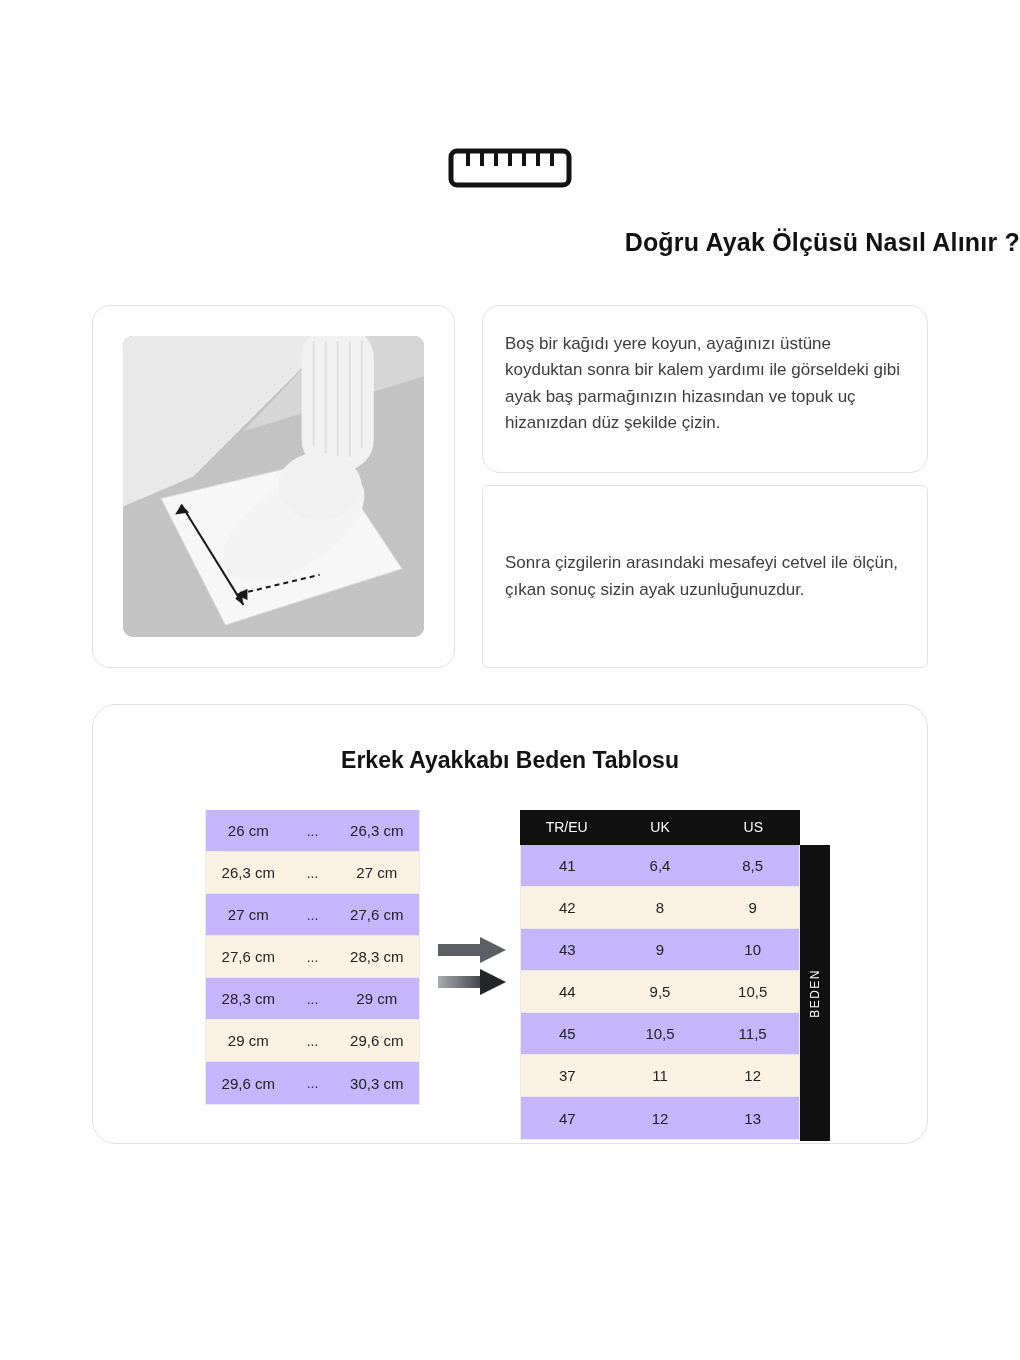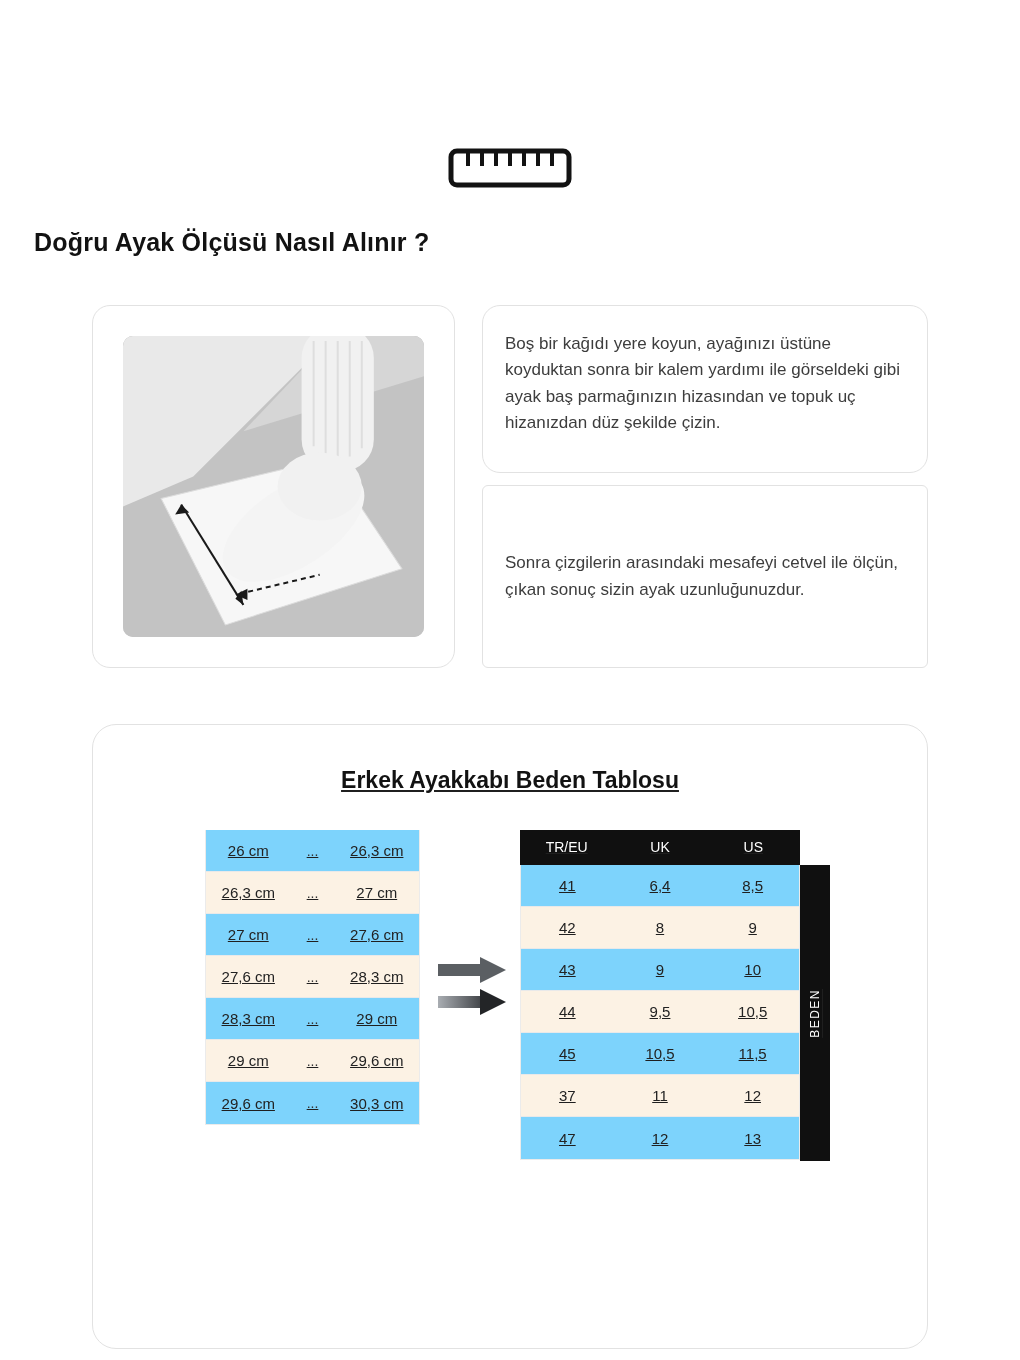--- a/index.html
+++ b/index.html
@@ -13,21 +13,21 @@
   }
   .page { position: relative; width: 1020px; padding-top: 148px; }
 
   
   .ruler-wrap { display:flex; justify-content:center; }
   .ruler-wrap svg { display:block; }
 
   
   .page-title {
     margin-top: 40px;
-    text-align: left;
+    text-align: right;
     font-size: 25px;
     font-weight: bold;
     color: #121212;
     letter-spacing: .2px;
     padding-left: 34px;
   }
 
   
   .guide-row {
     margin-top: 48px;
@@ -60,26 +60,25 @@
   .text-card-1 { height: 168px; }
   .text-card-2 { height: 183px; display:flex; align-items:center;border-radius:6px; }
   .text-card p {
     font-size: 17px;
     line-height: 1.55;
     color: #3d3d3d;
   }
 
   
   .chart-card {
-    margin: 56px 92px 40px;
+    margin: 36px 92px 40px;
     border: 1px solid #e2e2e2;
     border-radius: 24px;
     background: #fff;
-    height: 625px;
-    text-decoration: underline;
+    height: 440px;
   }
   .chart-title {
     margin-top: 42px;
     text-align: center;
     font-size: 23px;
     font-weight: bold;
     color: #121212;
   }
 
   .tables-row {
@@ -99,21 +98,21 @@
   }
   .trows { border: 1px solid #ebebeb; border-top: none; }
   .trow {
     height: 42px;
     display: grid;
     align-items: center;
     text-align: center;
     font-size: 15px;
     color: #222;
     border-bottom: 1px solid #e9e9e9;
-    background: #7dd3fc;
+    background: #c4b5fd;
   }
   .trow:last-child { border-bottom: none; }
   .trows .trow:nth-child(even) { background: #fcf2e4; }
 
   .cm-table { width: 215px; flex: none; }
   .cm-table .trow { grid-template-columns: 1fr 44px 1fr; }
   .cm-table .sep { color: #333; font-size: 14px; }
 
   .arrows {
     flex: none;

